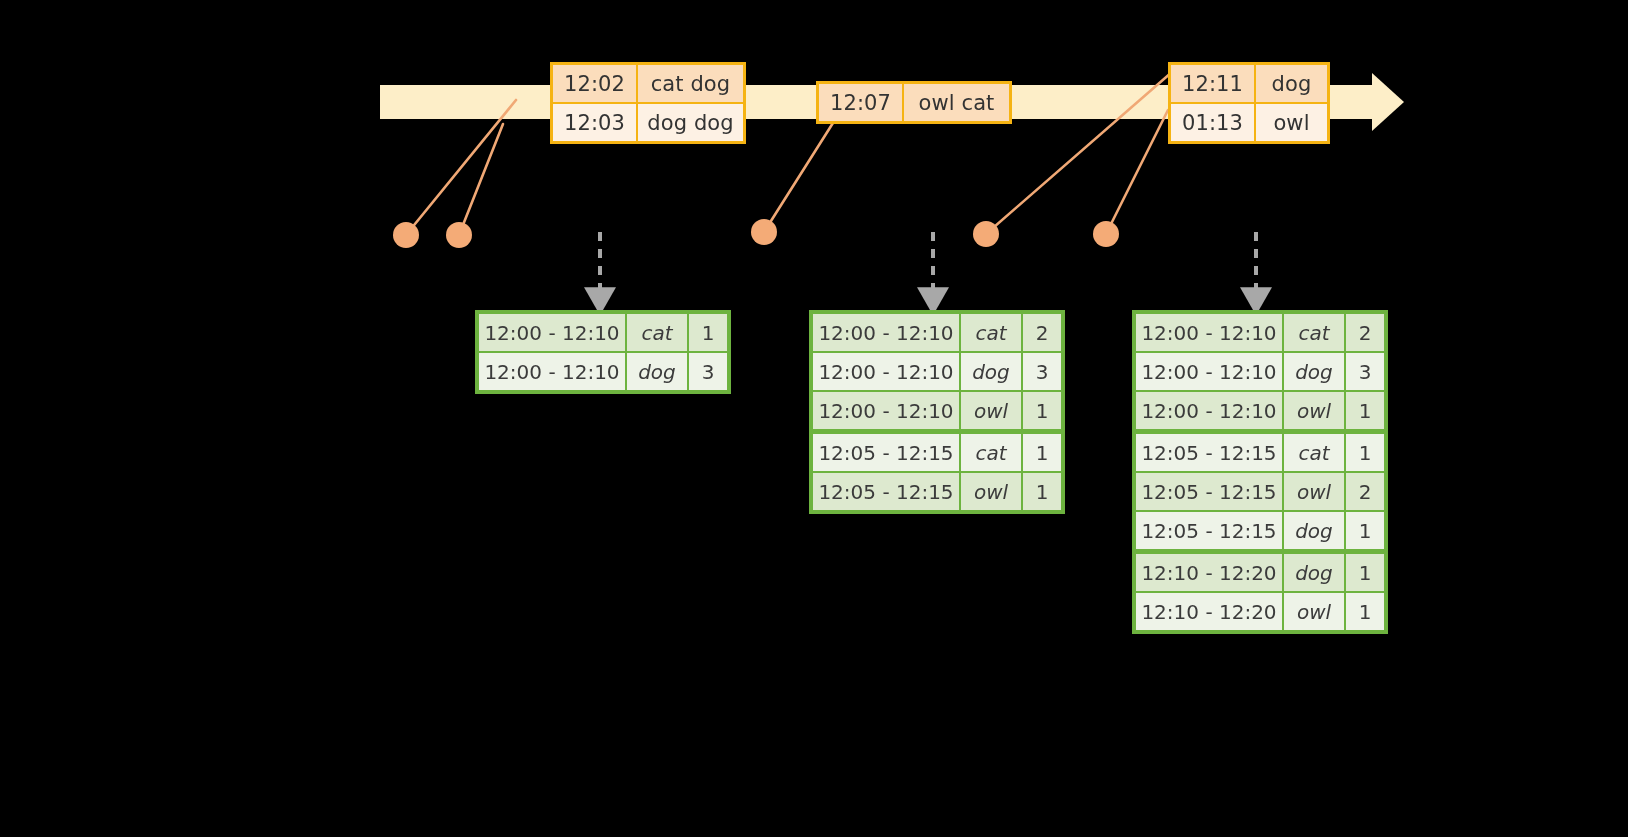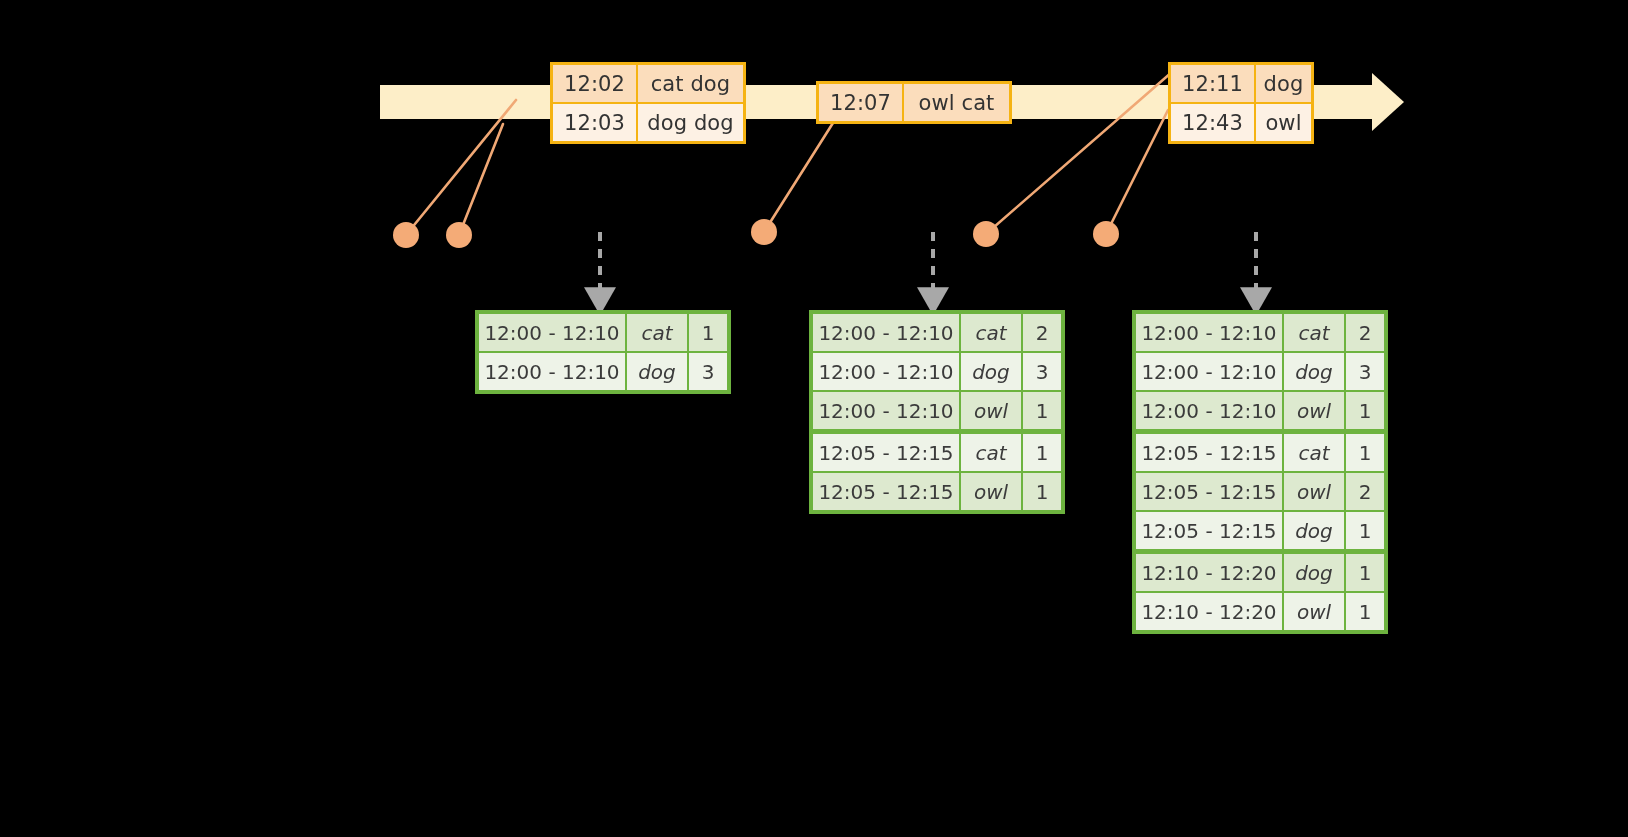--- a/index.html
+++ b/index.html
@@ -105,27 +105,27 @@
           <div class="evt-cell time">12:03</div>
           <div class="evt-cell words">dog dog</div>
         </div>
       </div>
       <div class="evt-group" style="left: 816px; top: 81px; width: 196px;">
         <div class="evt-row shade">
           <div class="evt-cell time">12:07</div>
           <div class="evt-cell words">owl cat</div>
         </div>
       </div>
-      <div class="evt-group" style="left: 1168px; top: 62px; width: 146px;">
+      <div class="evt-group" style="left: 1168px; top: 62px; width: 162px;">
         <div class="evt-row shade">
           <div class="evt-cell time">12:11</div>
           <div class="evt-cell words">dog</div>
         </div>
         <div class="evt-row plain">
-          <div class="evt-cell time">12:43</div>
+          <div class="evt-cell time">01:13</div>
           <div class="evt-cell words">owl</div>
         </div>
       </div>
     </div>
 
   <div id="agg-tables">
       <div class="agg-table" style="left: 475px; top: 310px;">
         <div class="agg-row shade">
           <div class="agg-cell window">12:00 - 12:10</div>
           <div class="agg-cell key">cat</div>

